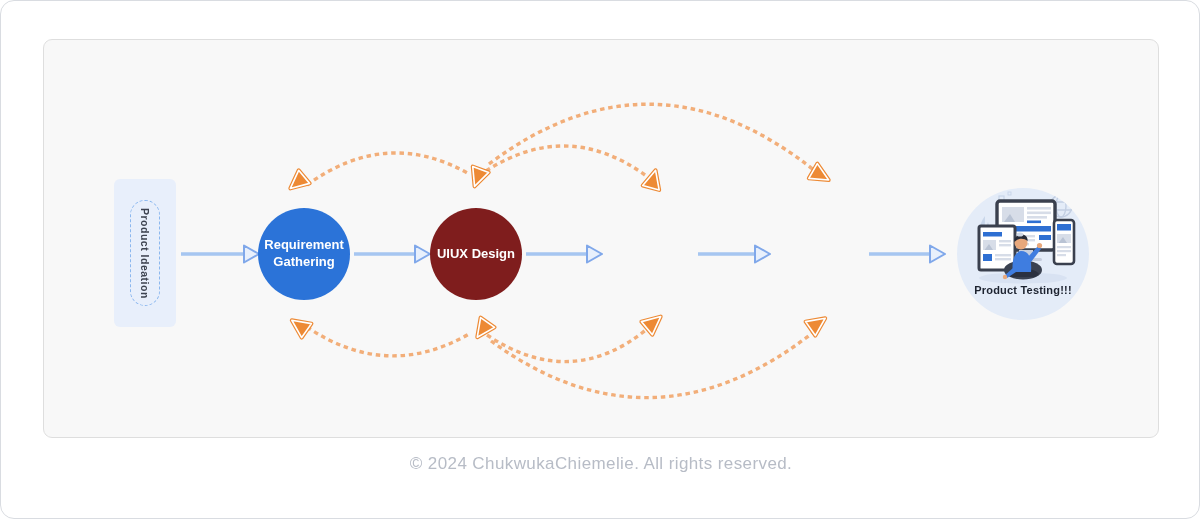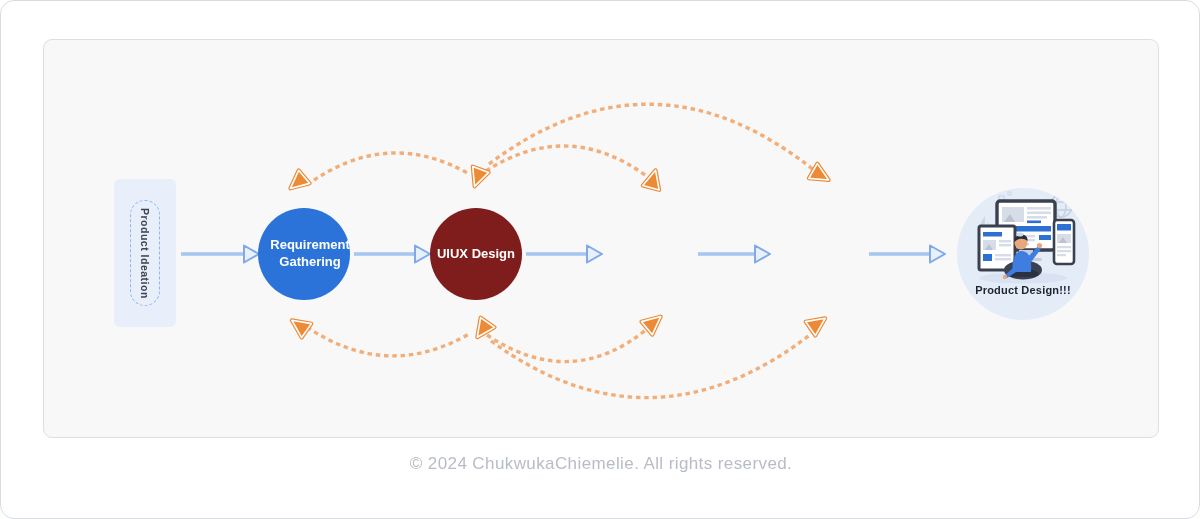--- a/index.html
+++ b/index.html
@@ -14,21 +14,21 @@
                   background:#e8effb; border-radius:6px; }
   .ideation-pill { position:absolute; left:16px; top:21px; width:30px; height:106px;
                    border:1.6px dashed #8ab7ef; border-radius:15px; display:flex;
                    align-items:center; justify-content:center; }
   .ideation-label { writing-mode:vertical-rl; font-size:10.5px; font-weight:bold;
                     color:#3d4350; letter-spacing:0.5px; white-space:nowrap; }
 
   .stage { position:absolute; width:92px; height:92px; border-radius:50%;
            display:flex; align-items:center; justify-content:center; text-align:center;
            color:#ffffff; font-size:13px; font-weight:bold; line-height:1.3; top:207px; }
-  .stage-blue { background:#2b73d8;justify-content:flex-end; }
+  .stage-blue { background:#2b73d8; }
   .stage-orange { background:#7f1d1d; }
   .stage .lbl { width:80px; }
 
   .launch { position:absolute; left:956px; top:187px; width:132px; height:132px;
             border-radius:50%; background:#e4ecf8; overflow:hidden; }
   .launch svg { position:absolute; left:0; top:0; }
   .launch-label { position:absolute; left:0; top:96px; width:132px; text-align:center;
                   font-size:11px; font-weight:800; color:#1d2330; letter-spacing:0.2px; }
 
   .footer { position:absolute; left:0; top:453px; width:1200px; text-align:center;
@@ -185,17 +185,17 @@
         <path d="M47 88 L56 80 L59 84 L50 90 Z" fill="#3f7de0"></path>
         <circle cx="48" cy="89" r="2.2" fill="#e8a87c"></circle>
         <path d="M56 84 C54 72 58 64 64 63 C72 63 75 70 74 84 Z" fill="#3f7de0"></path>
         <path d="M70 70 L81 58 L84 61 L74 74 Z" fill="#3f7de0"></path>
         <circle cx="82.5" cy="57.5" r="2.6" fill="#e8a87c"></circle>
         <circle cx="64" cy="55" r="6.5" fill="#e8a87c"></circle>
         <path d="M57.5 54 C57 48.5 62 45.5 66 46.5 C70 47.5 71 51 70.5 53 C67 50 61 50 57.5 54 Z" fill="#262b38"></path>
         <ellipse cx="63" cy="46.5" rx="3.4" ry="2" fill="#cfd8e6"></ellipse>
       </g>
     </svg>
-    <div class="launch-label">Product Design!!!</div>
+    <div class="launch-label">Product Testing!!!</div>
   </div>
 
   <div class="footer">© 2024 ChukwukaChiemelie. All rights reserved.</div>
 </div>
 
 </body></html>

